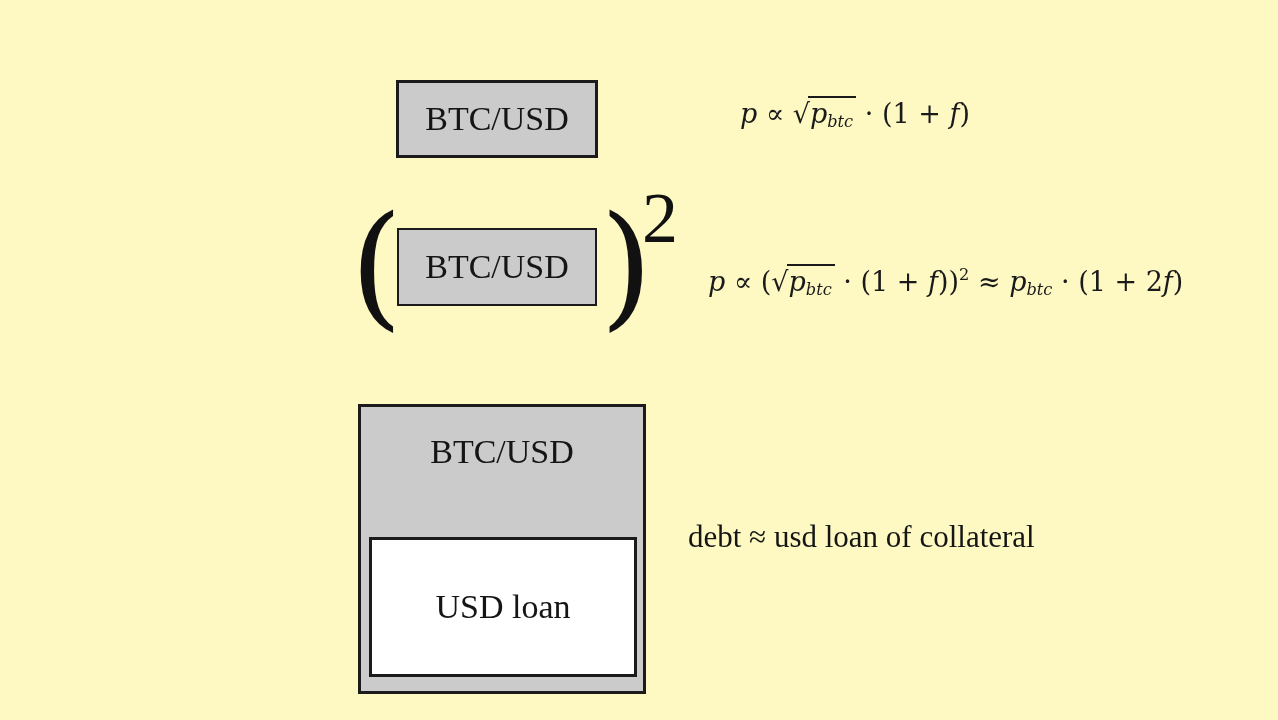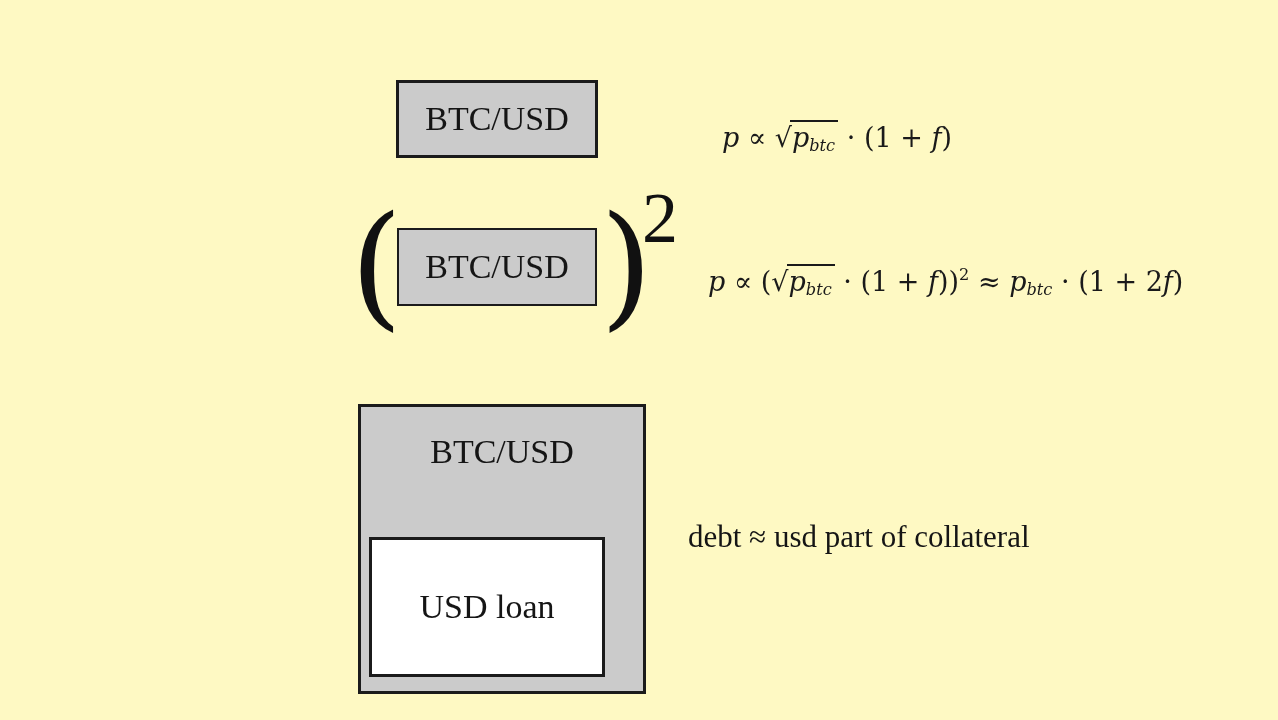--- a/index.html
+++ b/index.html
@@ -77,21 +77,21 @@
   }
   .sqrt { white-space: nowrap; }
   .sqrt .radical-sign {
     font-style: normal;
     margin-right: -2px;
   }
   .sqrt .radicand {
     border-top: 2px solid #1a1a1a;
     padding: 0 3px 0 2px;
   }
-  .f1 { left: 722px; top: 96px; margin-top: 24px; }
+  .f1 { left: 740px; top: 96px; }
   .f2 { left: 708px; top: 264px; }
 
   
   .outer-box {
     left: 358px; top: 404px;
     width: 288px; height: 290px;
     box-sizing: border-box;
     background: #cbcbcb;
     border: 3px solid #1b1b1b;
   }
@@ -100,21 +100,21 @@
     top: 26px;
     left: 0;
     width: 100%;
     text-align: center;
     font-size: 34px;
     color: #151515;
   }
   .inner-box {
     position: absolute;
     left: 8px; top: 130px;
-    width: 236px; height: 140px;
+    width: 268px; height: 140px;
     box-sizing: border-box;
     background: #ffffff;
     border: 3px solid #1b1b1b;
     display: flex;
     align-items: center;
     justify-content: center;
     text-align: right;
   }
   .inner-box-label {
     font-size: 34px;
@@ -153,15 +153,15 @@
     <span>p</span><span class="up"> ∝ (</span><span class="sqrt"><span class="radical-sign">√</span><span class="radicand"><span>p</span><sub class="vsub">btc</sub></span></span><span class="up"> · (1 + </span><span>f</span><span class="up">))</span><sup class="vsup">2</sup><span class="up"> ≈ </span><span>p</span><sub class="vsub">btc</sub><span class="up"> · (1 + 2</span><span>f</span><span class="up">)</span>
   </div>
 
   <div class="abs outer-box">
     <div class="outer-box-label">BTC/USD</div>
     <div class="inner-box">
       <span class="inner-box-label">USD loan</span>
     </div>
   </div>
 
-  <div class="abs note">debt ≈ usd part of collateral</div>
+  <div class="abs note">debt ≈ usd loan of collateral</div>
 
 </div>
 
 </body></html>

